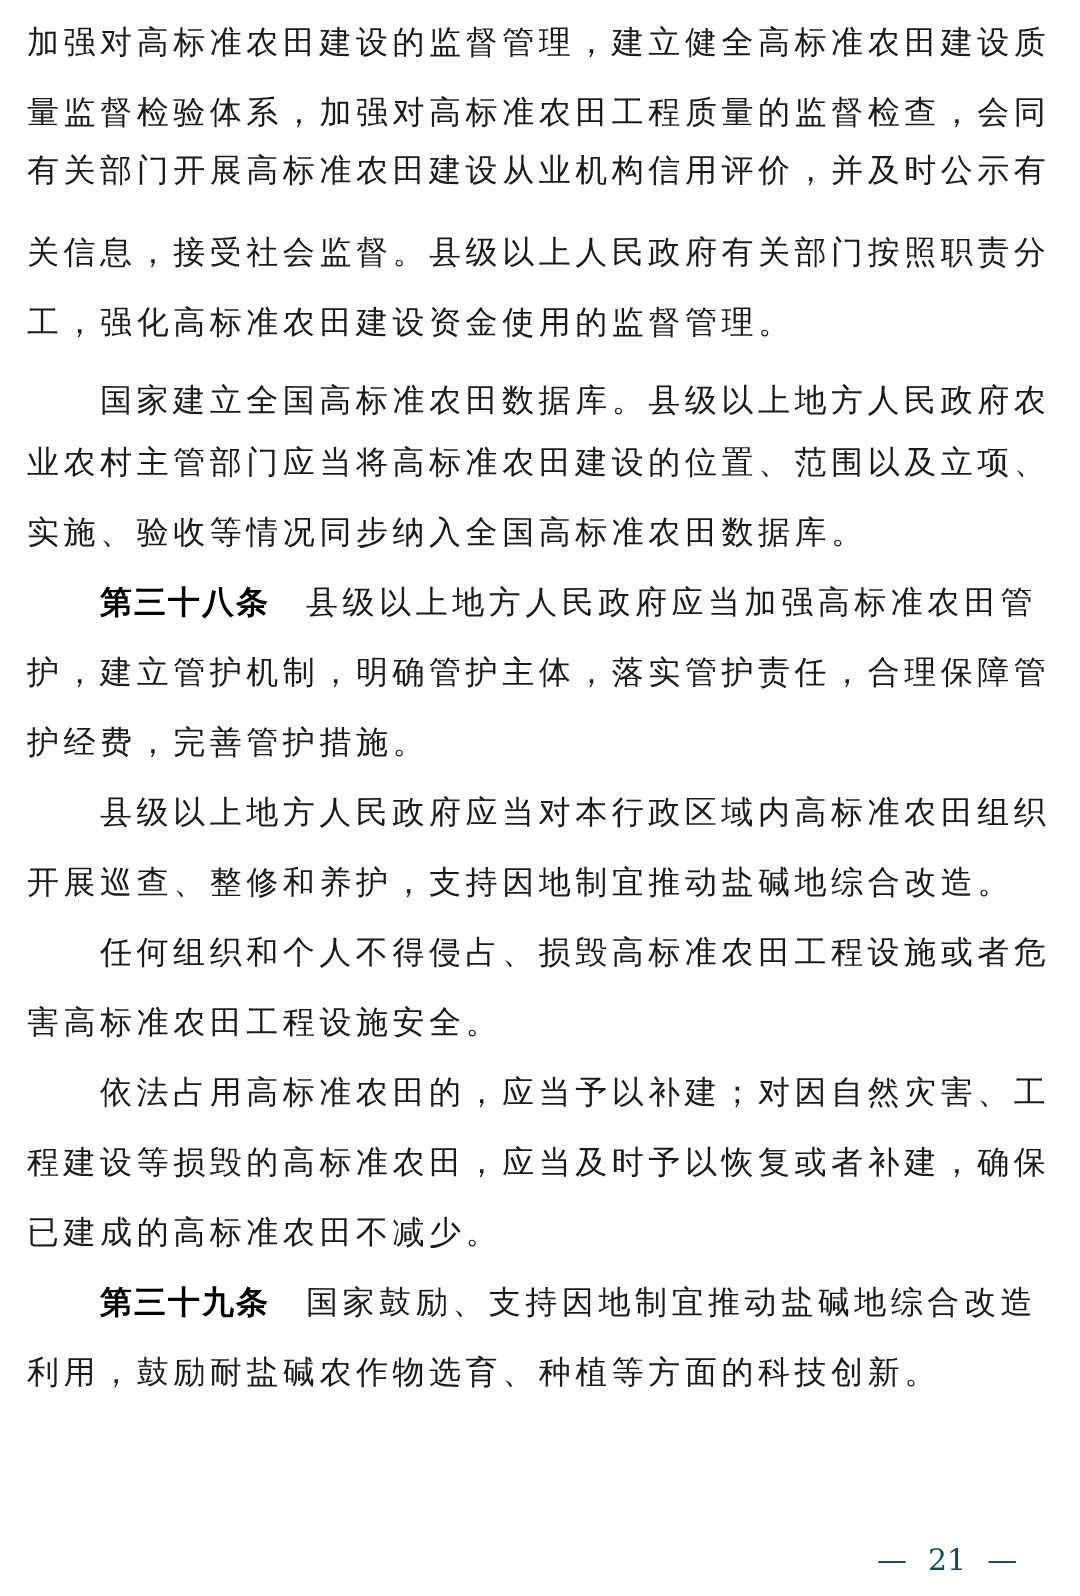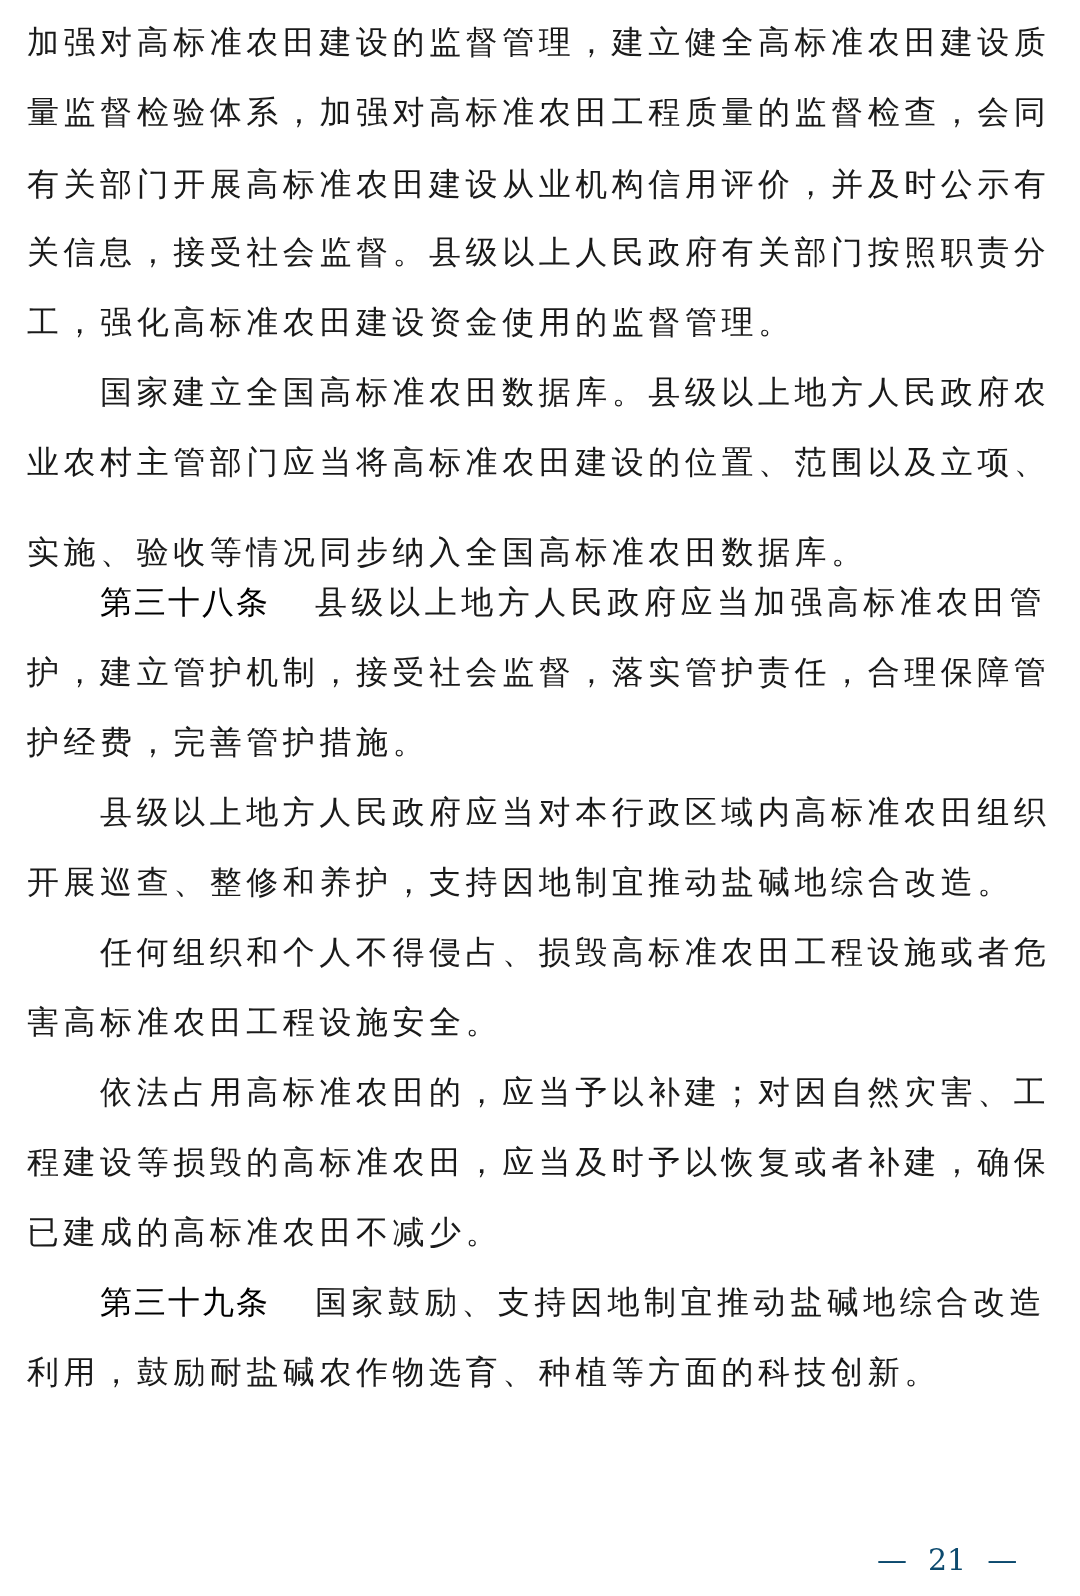--- a/index.html
+++ b/index.html
@@ -28,23 +28,23 @@
       height: 40px;
       line-height: 40px;
       font-size: 32px;
       letter-spacing: 4.55px;
       white-space: nowrap;
       font-weight: normal;
     }
     .line.indent { left: 100px; }
     .article-no {
       font-family: "DejaVu Sans", "Liberation Sans", sans-serif;
-      font-weight: normal;
+      font-weight: bold;
       letter-spacing: 2px;
-      margin-right: 45px;
+      margin-right: 36px;
       color: #000;
     }
     .page-number {
       position: absolute;
       top: 1540px;
       left: 870px;
       font-family: "DejaVu Serif", "Liberation Serif", serif;
       font-size: 30px;
       line-height: 40px;
       white-space: nowrap;
@@ -52,28 +52,28 @@
     }
     .page-number .dash { display: inline-block; width: 44px; text-align: center; }
     .page-number .num { display: inline-block; padding: 0 14px; }
   </style>
 </head>
 <body>
 
 <div class="page">
   <div class="line" style="top:22px">加强对高标准农田建设的监督管理，建立健全高标准农田建设质</div>
   <div class="line" style="top:92px">量监督检验体系，加强对高标准农田工程质量的监督检查，会同</div>
-  <div class="line" style="top:164px">有关部门开展高标准农田建设从业机构信用评价，并及时公示有</div>
+  <div class="line" style="top:150px">有关部门开展高标准农田建设从业机构信用评价，并及时公示有</div>
   <div class="line" style="top:232px">关信息，接受社会监督。县级以上人民政府有关部门按照职责分</div>
   <div class="line" style="top:302px">工，强化高标准农田建设资金使用的监督管理。</div>
-  <div class="line indent" style="top:372px">国家建立全国高标准农田数据库。县级以上地方人民政府农</div>
+  <div class="line indent" style="top:380px">国家建立全国高标准农田数据库。县级以上地方人民政府农</div>
   <div class="line" style="top:442px">业农村主管部门应当将高标准农田建设的位置、范围以及立项、</div>
-  <div class="line" style="top:532px">实施、验收等情况同步纳入全国高标准农田数据库。</div>
+  <div class="line" style="top:512px">实施、验收等情况同步纳入全国高标准农田数据库。</div>
   <div class="line indent" style="top:582px"><span class="article-no">第三十八条</span><span>县级以上地方人民政府应当加强高标准农田管</span></div>
-  <div class="line" style="top:652px">护，建立管护机制，接受社会监督，落实管护责任，合理保障管</div>
+  <div class="line" style="top:652px">护，建立管护机制，明确管护主体，落实管护责任，合理保障管</div>
   <div class="line" style="top:722px">护经费，完善管护措施。</div>
   <div class="line indent" style="top:792px">县级以上地方人民政府应当对本行政区域内高标准农田组织</div>
   <div class="line" style="top:862px">开展巡查、整修和养护，支持因地制宜推动盐碱地综合改造。</div>
   <div class="line indent" style="top:932px">任何组织和个人不得侵占、损毁高标准农田工程设施或者危</div>
   <div class="line indent" style="top:1072px">依法占用高标准农田的，应当予以补建；对因自然灾害、工</div>
   <div class="line" style="top:1002px">害高标准农田工程设施安全。</div>
   <div class="line" style="top:1142px">程建设等损毁的高标准农田，应当及时予以恢复或者补建，确保</div>
   <div class="line" style="top:1212px">已建成的高标准农田不减少。</div>
   <div class="line indent" style="top:1282px"><span class="article-no">第三十九条</span><span>国家鼓励、支持因地制宜推动盐碱地综合改造</span></div>
   <div class="line" style="top:1352px">利用，鼓励耐盐碱农作物选育、种植等方面的科技创新。</div>

